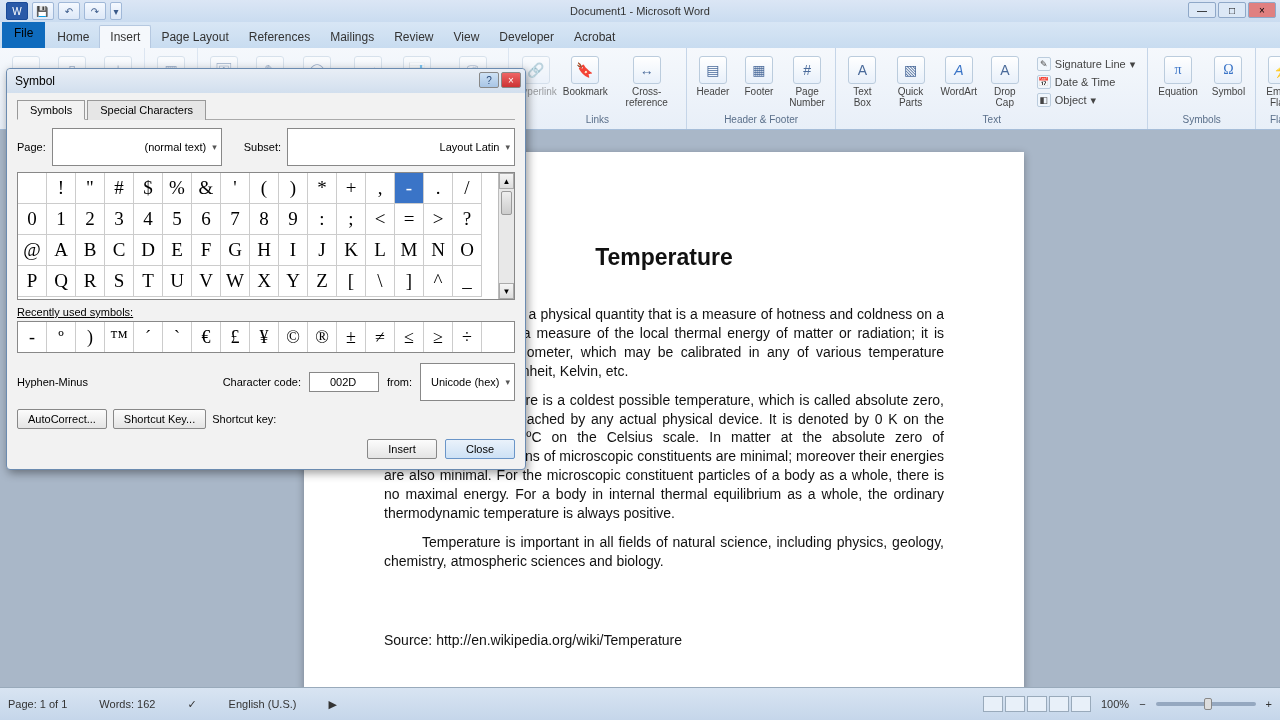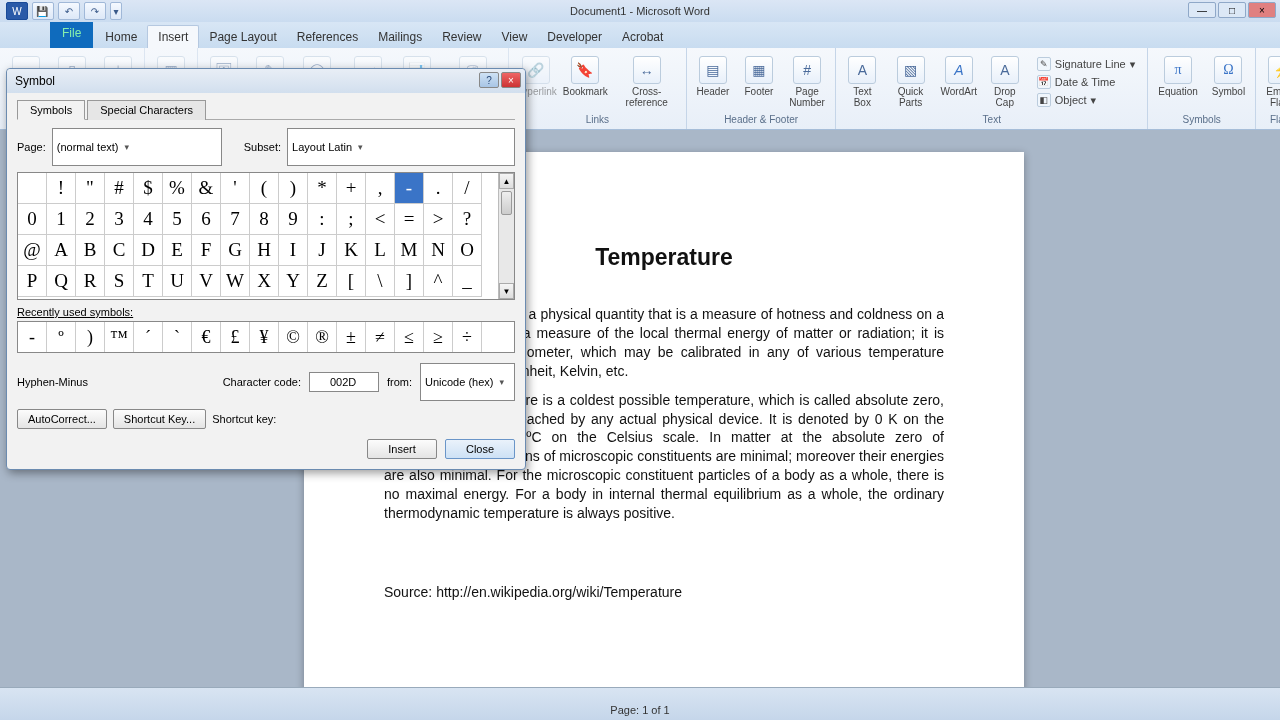--- a/index.html
+++ b/index.html
@@ -8,21 +8,21 @@
 
 .titlebar { height: 22px; background: linear-gradient(#dbe6f5, #cadcf0); display: flex; align-items: center; font-size: 11px; position: relative; }
 .qat { display: flex; gap: 4px; padding-left: 6px; align-items: center; }
 .qat-btn { width: 22px; height: 18px; border: 1px solid #a0b8d8; border-radius: 2px; background: linear-gradient(#f5f9ff,#dde8f7); display: flex; align-items: center; justify-content: center; font-size: 10px; color: #3a5a8a; }
 .title-text { position: absolute; left: 50%; transform: translateX(-50%); color: #333; }
 .winctrl { position: absolute; right: 4px; top: 2px; display: flex; gap: 2px; }
 .winctrl div { width: 28px; height: 16px; border: 1px solid #8fa8c8; border-radius: 2px; background: #dce8f6; font-size: 10px; display: flex; align-items: center; justify-content: center; }
 
 
 .ribbon-tabs { height: 26px; background: linear-gradient(#d8e6f5,#c8dcf0); display: flex; align-items: flex-end; padding-left: 2px; font-size: 12px; }
-.file-tab { background: #0f6bbd; color: #86efac; padding: 8px 12px; border-radius: 2px 2px 0 0; margin-right: 2px; margin-left: 48px; }
+.file-tab { background: #0f6bbd; color: #000000; padding: 8px 12px; border-radius: 2px 2px 0 0; margin-right: 2px; }
 .rtab { padding: 4px 10px; color: #333; cursor: pointer; }
 .rtab.active { background: #f5f8fc; border: 1px solid #b5c8e0; border-bottom: none; border-radius: 2px 2px 0 0; }
 
 
 .ribbon { height: 82px; background: linear-gradient(#f5f8fc,#e8eff8); border-bottom: 1px solid #a6bdd8; display: flex; font-size: 11px; color: #444; }
 .rgroup { border-right: 1px solid #c5d5e8; padding: 2px 8px; display: flex; flex-direction: column; justify-content: space-between; }
 .rgroup-items { display: flex; gap: 10px; padding-top: 4px; }
 .rgroup-label { text-align: center; font-size: 10px; color: #5a6f8a; padding-bottom: 2px; }
 .rbtn { display: flex; flex-direction: column; align-items: center; gap: 2px; padding: 2px 2px; cursor: pointer; min-width: 36px; }
 .rbtn-icon { width: 28px; height: 28px; border: 1px solid #bcd; border-radius: 3px; background: linear-gradient(#fff,#e8f0fa); display: flex; align-items: center; justify-content: center; font-size: 14px; color: #4a6a9a; }
@@ -46,21 +46,21 @@
 .dlg-titlebar .help-btn { background: linear-gradient(#cfe2f5,#a8c5e5); color: #2a4a7a; }
 .dlg-titlebar .close-btn { background: linear-gradient(#e66,#c33); color: #fff; }
 
 .dlg-body { padding: 6px 10px 10px; }
 .dlg-tabs { display: flex; border-bottom: 1px solid #aaa; margin-bottom: 8px; }
 .dlg-tab { padding: 3px 12px; border: 1px solid #999; border-bottom: none; background: #e6e6e6; margin-right: 2px; font-size: 11px; cursor: pointer; position: relative; top: 1px; }
 .dlg-tab.active { background: #f2f2f2; border-bottom: 1px solid #f2f2f2; }
 
 .dlg-row { display: flex; align-items: center; gap: 6px; margin-bottom: 6px; }
 .dlg-label { font-size: 11px; }
-.dlg-select { border: 1px solid #888; background: #fff; height: 36px; font-size: 11px; padding: 18px 4px; display: flex; align-items: center; justify-content: flex-start; }
+.dlg-select { border: 1px solid #888; background: #fff; height: 36px; font-size: 11px; padding: 18px 4px; display: flex; align-items: center; justify-content: flex-end; }
 .dlg-select::after { content: "▾"; font-size: 9px; color: #555; margin-left: 6px; }
 
 .grid-wrap { border: 1px solid #888; background: #fff; position: relative; height: 128px; overflow: hidden; margin-bottom: 4px; }
 .sym-grid { display: grid; grid-template-columns: repeat(16, 29px); grid-auto-rows: 31px; }
 .sym-cell { border-right: 1px solid #ccc; border-bottom: 1px solid #ccc; display: flex; align-items: center; justify-content: center; font-family: 'Times New Roman', serif; font-size: 19px; cursor: pointer; background: #fff; }
 .sym-cell.selected { background: #3a74c7; color: #fff; }
 .grid-scroll { position: absolute; right: 0; top: 0; bottom: 0; width: 16px; background: #e8e8e8; border-left: 1px solid #bbb; }
 .grid-scroll .sbtn { height: 16px; background: linear-gradient(#f5f5f5,#ddd); border: 1px solid #aaa; font-size: 8px; display: flex; align-items: center; justify-content: center; }
 .grid-scroll .thumb { position: absolute; top: 18px; left: 2px; right: 2px; height: 24px; background: linear-gradient(#eee,#ccc); border: 1px solid #999; border-radius: 2px; }
 
@@ -72,21 +72,21 @@
 .char-name { font-size: 11px; flex: 1; }
 .dlg-input { border: 1px solid #888; background: #fff; height: 20px; font-size: 11px; padding: 2px 20px; }
 
 .btn-row { display: flex; gap: 6px; margin-top: 8px; align-items: center; }
 .dlg-btn { border: 1px solid #888; background: linear-gradient(#fcfcfc,#e4e4e4); padding: 3px 10px; font-size: 11px; border-radius: 2px; cursor: pointer; }
 .dlg-btn.primary { background: linear-gradient(#eaf2fb,#cde1f5); border-color: #6a95c8; }
 
 .dlg-footer { display: flex; justify-content: flex-end; gap: 8px; margin-top: 10px; }
 
 
-.statusbar { position: absolute; bottom: 0; left: 0; right: 0; height: 22px; background: linear-gradient(#d8e4f2,#c5d6ea); border-top: 1px solid #9ab; display: flex; align-items: center; font-size: 11px; color: #333; padding: 16px 8px; gap: 18px; flex-direction: column; }
+.statusbar { position: absolute; bottom: 0; left: 0; right: 0; height: 22px; background: linear-gradient(#d8e4f2,#c5d6ea); border-top: 1px solid #9ab; display: flex; align-items: center; font-size: 11px; color: #333; padding: 16px 8px; gap: 32px; }
 .statusbar .right { margin-left: auto; display: flex; align-items: center; gap: 10px; }
 .zoom-slider { width: 100px; height: 4px; background: #95a8c0; position: relative; border-radius: 2px; }
 .zoom-slider .zthumb { position: absolute; left: 48px; top: -4px; width: 8px; height: 12px; background: #ddd; border: 1px solid #888; border-radius: 2px; }
 .view-btns { display: flex; gap: 2px; }
 .view-btn { width: 20px; height: 16px; border: 1px solid #9ab; background: #e8f0f9; }
 </style>
 </head>
 <body>
 
 <div class="titlebar">
@@ -259,20 +259,21 @@
       </div>
     <div class="rgroup-label">Flash</div>
   </div>
 </div>
 
 <div class="docarea">
   <div class="page">
     <h1>Temperature</h1>
     <p>A temperature is a physical quantity that is a measure of hotness and coldness on a numerical scale. It is a measure of the local thermal energy of matter or radiation; it is measured by a thermometer, which may be calibrated in any of various temperature scales, Celsius, Fahrenheit, Kelvin, etc.</p>
     <p>Theoretically there is a coldest possible temperature, which is called absolute zero, though it cannot be reached by any actual physical device. It is denoted by 0 K on the Kelvin scale, -273.15ºC on the Celsius scale. In matter at the absolute zero of temperature, the motions of microscopic constituents are minimal; moreover their energies are also minimal. For the microscopic constituent particles of a body as a whole, there is no maximal energy. For a body in internal thermal equilibrium as a whole, the ordinary thermodynamic temperature is always positive.</p>
+    <p>Temperature is important in all fields of natural science, including physics, geology, chemistry, atmospheric sciences and biology.</p>
     <p class="src">Source: http://en.wikipedia.org/wiki/Temperature</p>
   </div>
 </div>
 
 <div class="dialog">
   <div class="dlg-titlebar">
     <span>Symbol</span>
     <div class="tctrl">
       <div class="help-btn">?</div>
       <div class="close-btn">×</div>

